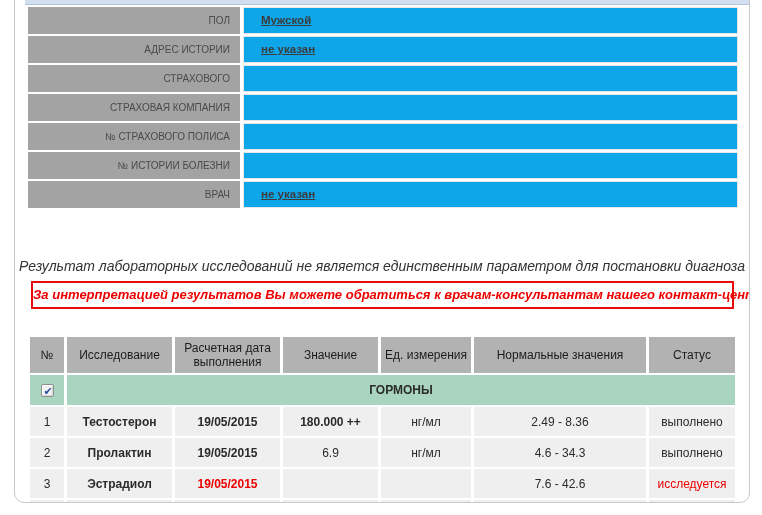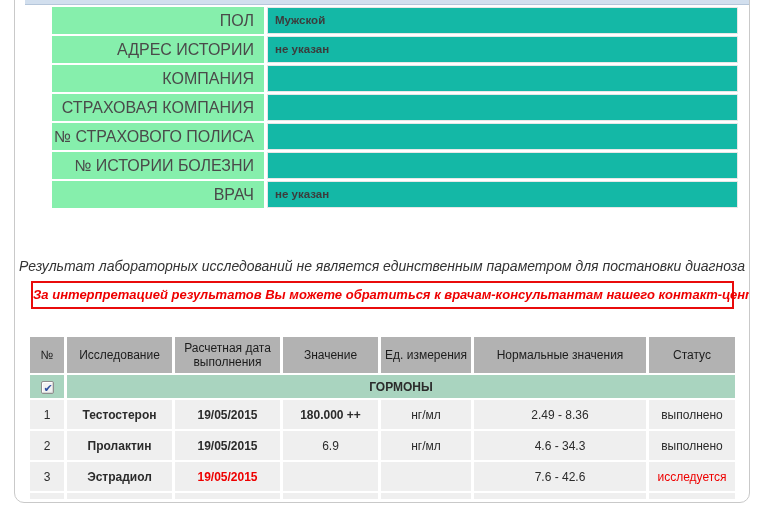--- a/index.html
+++ b/index.html
@@ -10,42 +10,42 @@
   
   .panel { position:absolute; left:14px; top:-16px; width:736px; height:519px;
            background:#fff; border:1px solid #c9c9c9; border-radius:10px; overflow:hidden; }
 
   .blue-strip { position:absolute; left:10px; right:0; top:15px; height:5px;
                 background:#d2dfee; border-bottom:1px solid #b5c6da; }
 
   
   .form { position:absolute; left:13px; right:11px; top:22px; }
   .form-row { display:flex; height:27px; margin-bottom:2px; }
-  .form-label { width:212px; background:#86efac; color:#4a4a4a; font-size:16px;
-                text-align:right; line-height:27px; padding-right:10px; white-space:nowrap;margin-left:24px; }
+  .form-label { width:212px; background:#a3a3a3; color:#4a4a4a; font-size:10px;
+                text-align:right; line-height:27px; padding-right:10px; white-space:nowrap; }
   .form-gap { width:3px; }
-  .form-value { flex:1; background:#14b8a6; border:1px solid #e7e7e7; color:#3c3c3c;
-                font-size:11.5px; font-weight:bold; line-height:25px; padding-left:7px; }
+  .form-value { flex:1; background:#0ea5e9; border:1px solid #e7e7e7; color:#3c3c3c;
+                font-size:11.5px; font-weight:bold; line-height:25px; padding-left:17px;text-decoration:underline; }
 
   .disclaimer { position:absolute; left:0; right:0; top:273px; text-align:center;
                 font-size:14px; font-style:italic; color:#333; }
 
   .contact-box { position:absolute; left:16px; width:703px; top:296px; height:28px;
                  border:2px solid #e90b0b; background:#fff; text-align:center;
                  font-size:13px; font-weight:bold; font-style:italic; color:#ee0000;
                  line-height:24px; white-space:nowrap; }
 
   
   table.results { position:absolute; left:12px; top:350px; width:711px;
                   border-collapse:separate; border-spacing:3px 2px; table-layout:fixed; }
   .results th { background:#b2b2b2; color:#1c1c1c; font-weight:normal; font-size:12px;
                 height:36px; text-align:center; vertical-align:middle; padding:1px 2px; }
   .results td { background:#efefef; color:#2b2b2b; font-size:12px; height:29px;
                 text-align:center; vertical-align:middle; overflow:hidden; }
-  tr.group-row td { background:#a9d4bf; height:23px;margin-top:32px; }
+  tr.group-row td { background:#a9d4bf; height:30px;margin-top:32px; }
   .group-label { font-weight:bold; color:#2c2c2c; font-size:12px; }
   td.cell-test, td.cell-date { font-weight:bold; }
   td.flagged { font-weight:bold;margin-left:48px; }
   td.alert { color:#ee0000; }
   tr.partial-row td { height:6px; }
 
   
   .checkbox { display:inline-block; width:13px; height:13px; background:#f2f2f2;
               border:1px solid #8e8e8e; box-shadow:inset 1px 1px 0 #fff, inset -1px -1px 0 #d6d6d6;
               border-radius:2px; position:relative; vertical-align:middle; cursor:pointer; }
@@ -65,21 +65,21 @@
     <div class="form-value">Мужской</div>
   </div>
 
   <div class="form-row">
     <div class="form-label">АДРЕС ИСТОРИИ</div>
     <div class="form-gap"></div>
     <div class="form-value">не указан</div>
   </div>
 
   <div class="form-row">
-    <div class="form-label">КОМПАНИЯ</div>
+    <div class="form-label">СТРАХОВОГО</div>
     <div class="form-gap"></div>
     <div class="form-value"></div>
   </div>
 
   <div class="form-row">
     <div class="form-label">СТРАХОВАЯ КОМПАНИЯ</div>
     <div class="form-gap"></div>
     <div class="form-value"></div>
   </div>
 

